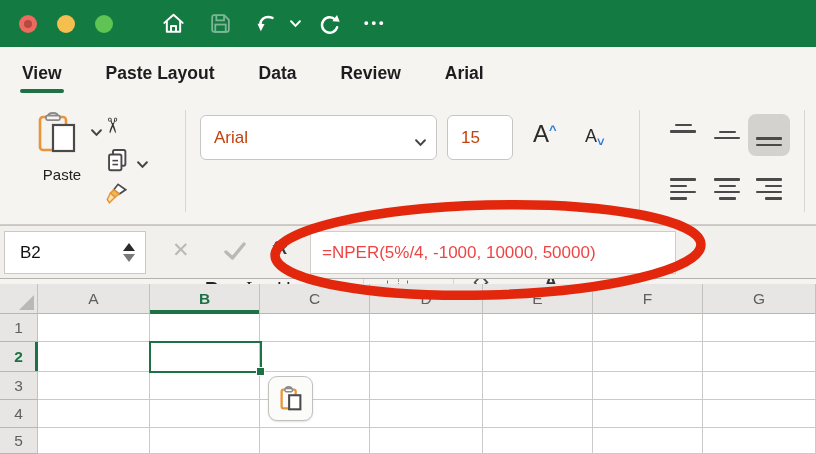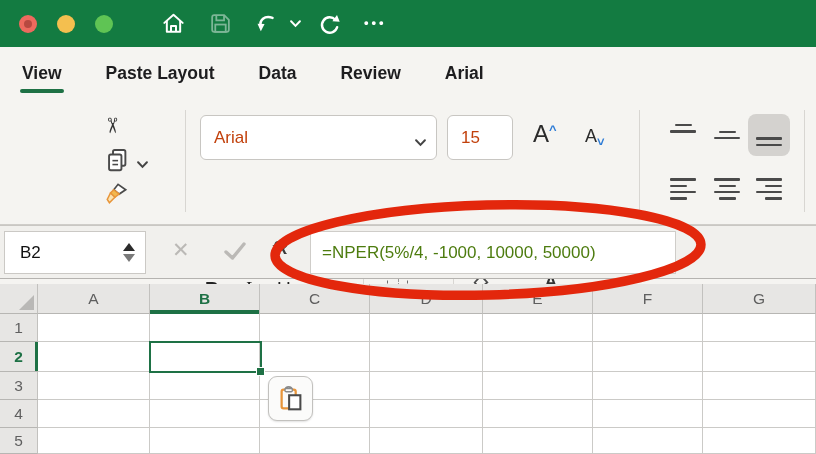--- a/index.html
+++ b/index.html
@@ -73,21 +73,21 @@
   .fbar { position:absolute; left:0; top:225px; width:816px; height:54px; background:#F1F0ED; border-top:1px solid #C9C7C3; border-bottom:1px solid #B5B3B0; }
   .namebox { position:absolute; left:4px; top:5px; width:142px; height:43px; background:#fff; border:1px solid #CBC9C5; display:flex; align-items:center; }
   .namebox .ref { font-size:17px; color:#111; margin-left:15px; }
   .spinner { margin-left:auto; margin-right:10px; display:flex; flex-direction:column; gap:3px; }
   .tri-up { width:0; height:0; border-left:6px solid transparent; border-right:6px solid transparent; border-bottom:8px solid #2b2b2b; }
   .tri-dn { width:0; height:0; border-left:6px solid transparent; border-right:6px solid transparent; border-top:8px solid #7a7a7a; }
   .fb-x { position:absolute; left:172px; top:12px; font-size:21px; font-weight:bold; color:#BBB9B6; }
   .fb-ok { position:absolute; left:222px; top:12px; width:26px; height:26px; }
   .fb-fx { position:absolute; left:272px; top:11px; font-family:"Liberation Serif",serif; font-style:italic; font-weight:bold; font-size:19px; color:#3b3b3b; }
   .formula-box { position:absolute; left:310px; top:5px; width:366px; height:43px; background:#fff; border:1px solid #CFCDC9; display:flex; align-items:center; }
-  .formula-box .ftext { font-size:17px; font-weight:500; color:#4d7c0f; margin-left:11px; white-space:nowrap; }
+  .formula-box .ftext { font-size:17px; font-weight:500; color:#ef4444; margin-left:11px; white-space:nowrap; }
 
   
   .gridwrap { position:absolute; left:0; top:284px; width:816px; height:170px; background:#fff; border-bottom:2px solid #A9A8A5; }
   .grid { display:grid; grid-template-columns:38px 112px 110px 110px 113px 110px 110px 113px; grid-template-rows:30px 28px 30px 28px 28px 26px; width:816px; height:170px; }
   .hd { background:#E7E6E4; border-right:1px solid #C2C1BE; border-bottom:1px solid #B7B6B3; display:flex; align-items:center; justify-content:center; font-size:15.5px; color:#5F5F5F; position:relative; }
   .hd.corner { border-bottom:1px solid #B7B6B3; }
   .hd.corner::after { content:""; position:absolute; right:3px; bottom:3px; width:0; height:0; border-left:15px solid transparent; border-bottom:15px solid #B9B8B6; }
   .hd.selcol { color:#1E7145; font-weight:600; }
   .hd.selcol::after { content:""; position:absolute; left:0; right:0; bottom:-1px; height:4px; background:#1E7145; }
   .hd.selrow { color:#1E7145; font-weight:600; }
@@ -151,20 +151,38 @@
 <div class="tabbar">
   <div class="tab active">View</div>
   <div class="tab">Paste Layout</div>
   <div class="tab">Data</div>
   <div class="tab">Review</div>
   <div class="tab">Arial</div>
 </div>
 
 <div class="ribbon">
 
+  <div class="paste-group">
+    <div style="display:flex; align-items:flex-start;">
+      <div class="paste-big">
+        <svg viewBox="0 0 46 46" width="46" height="46">
+          <rect x="6" y="7" width="26" height="33" rx="3" fill="none" stroke="#E8953A" stroke-width="2.6"></rect>
+          <path d="M14 7 Q14 3 19 3 Q24 3 24 7" fill="none" stroke="#8a8a8a" stroke-width="2.2"></path>
+          <rect x="12" y="5.6" width="14" height="4.5" rx="1.5" fill="#f5f4f1" stroke="#8a8a8a" stroke-width="1.8"></rect>
+          <rect x="19" y="15" width="21" height="26" fill="#fff" stroke="#4a4a4a" stroke-width="2.2"></rect>
+        </svg>
+      </div>
+      <span class="small-chev" style="margin-top:16px">
+        <svg viewBox="0 0 10 10">
+            <polyline points="1,3 5,7.2 9,3" class="chev" stroke-linecap="round"></polyline>
+          </svg>
+      </span>
+    </div>
+    <div class="paste-label">Paste</div>
+  </div>
 
   <div class="clip-group">
     <div class="clip-row">
       <span class="scissors">✂</span>
     </div>
     <div class="clip-row" style="margin-top:2px">
       <span>
         <svg viewBox="0 0 24 24" width="27" height="27">
             <rect x="8" y="3.5" width="11" height="14" rx="1.5" fill="#fff" stroke="#4a4a4a" stroke-width="1.7"></rect>
             <rect x="4.5" y="7.5" width="11" height="14" rx="1.5" fill="#fff" stroke="#4a4a4a" stroke-width="1.7"></rect>

